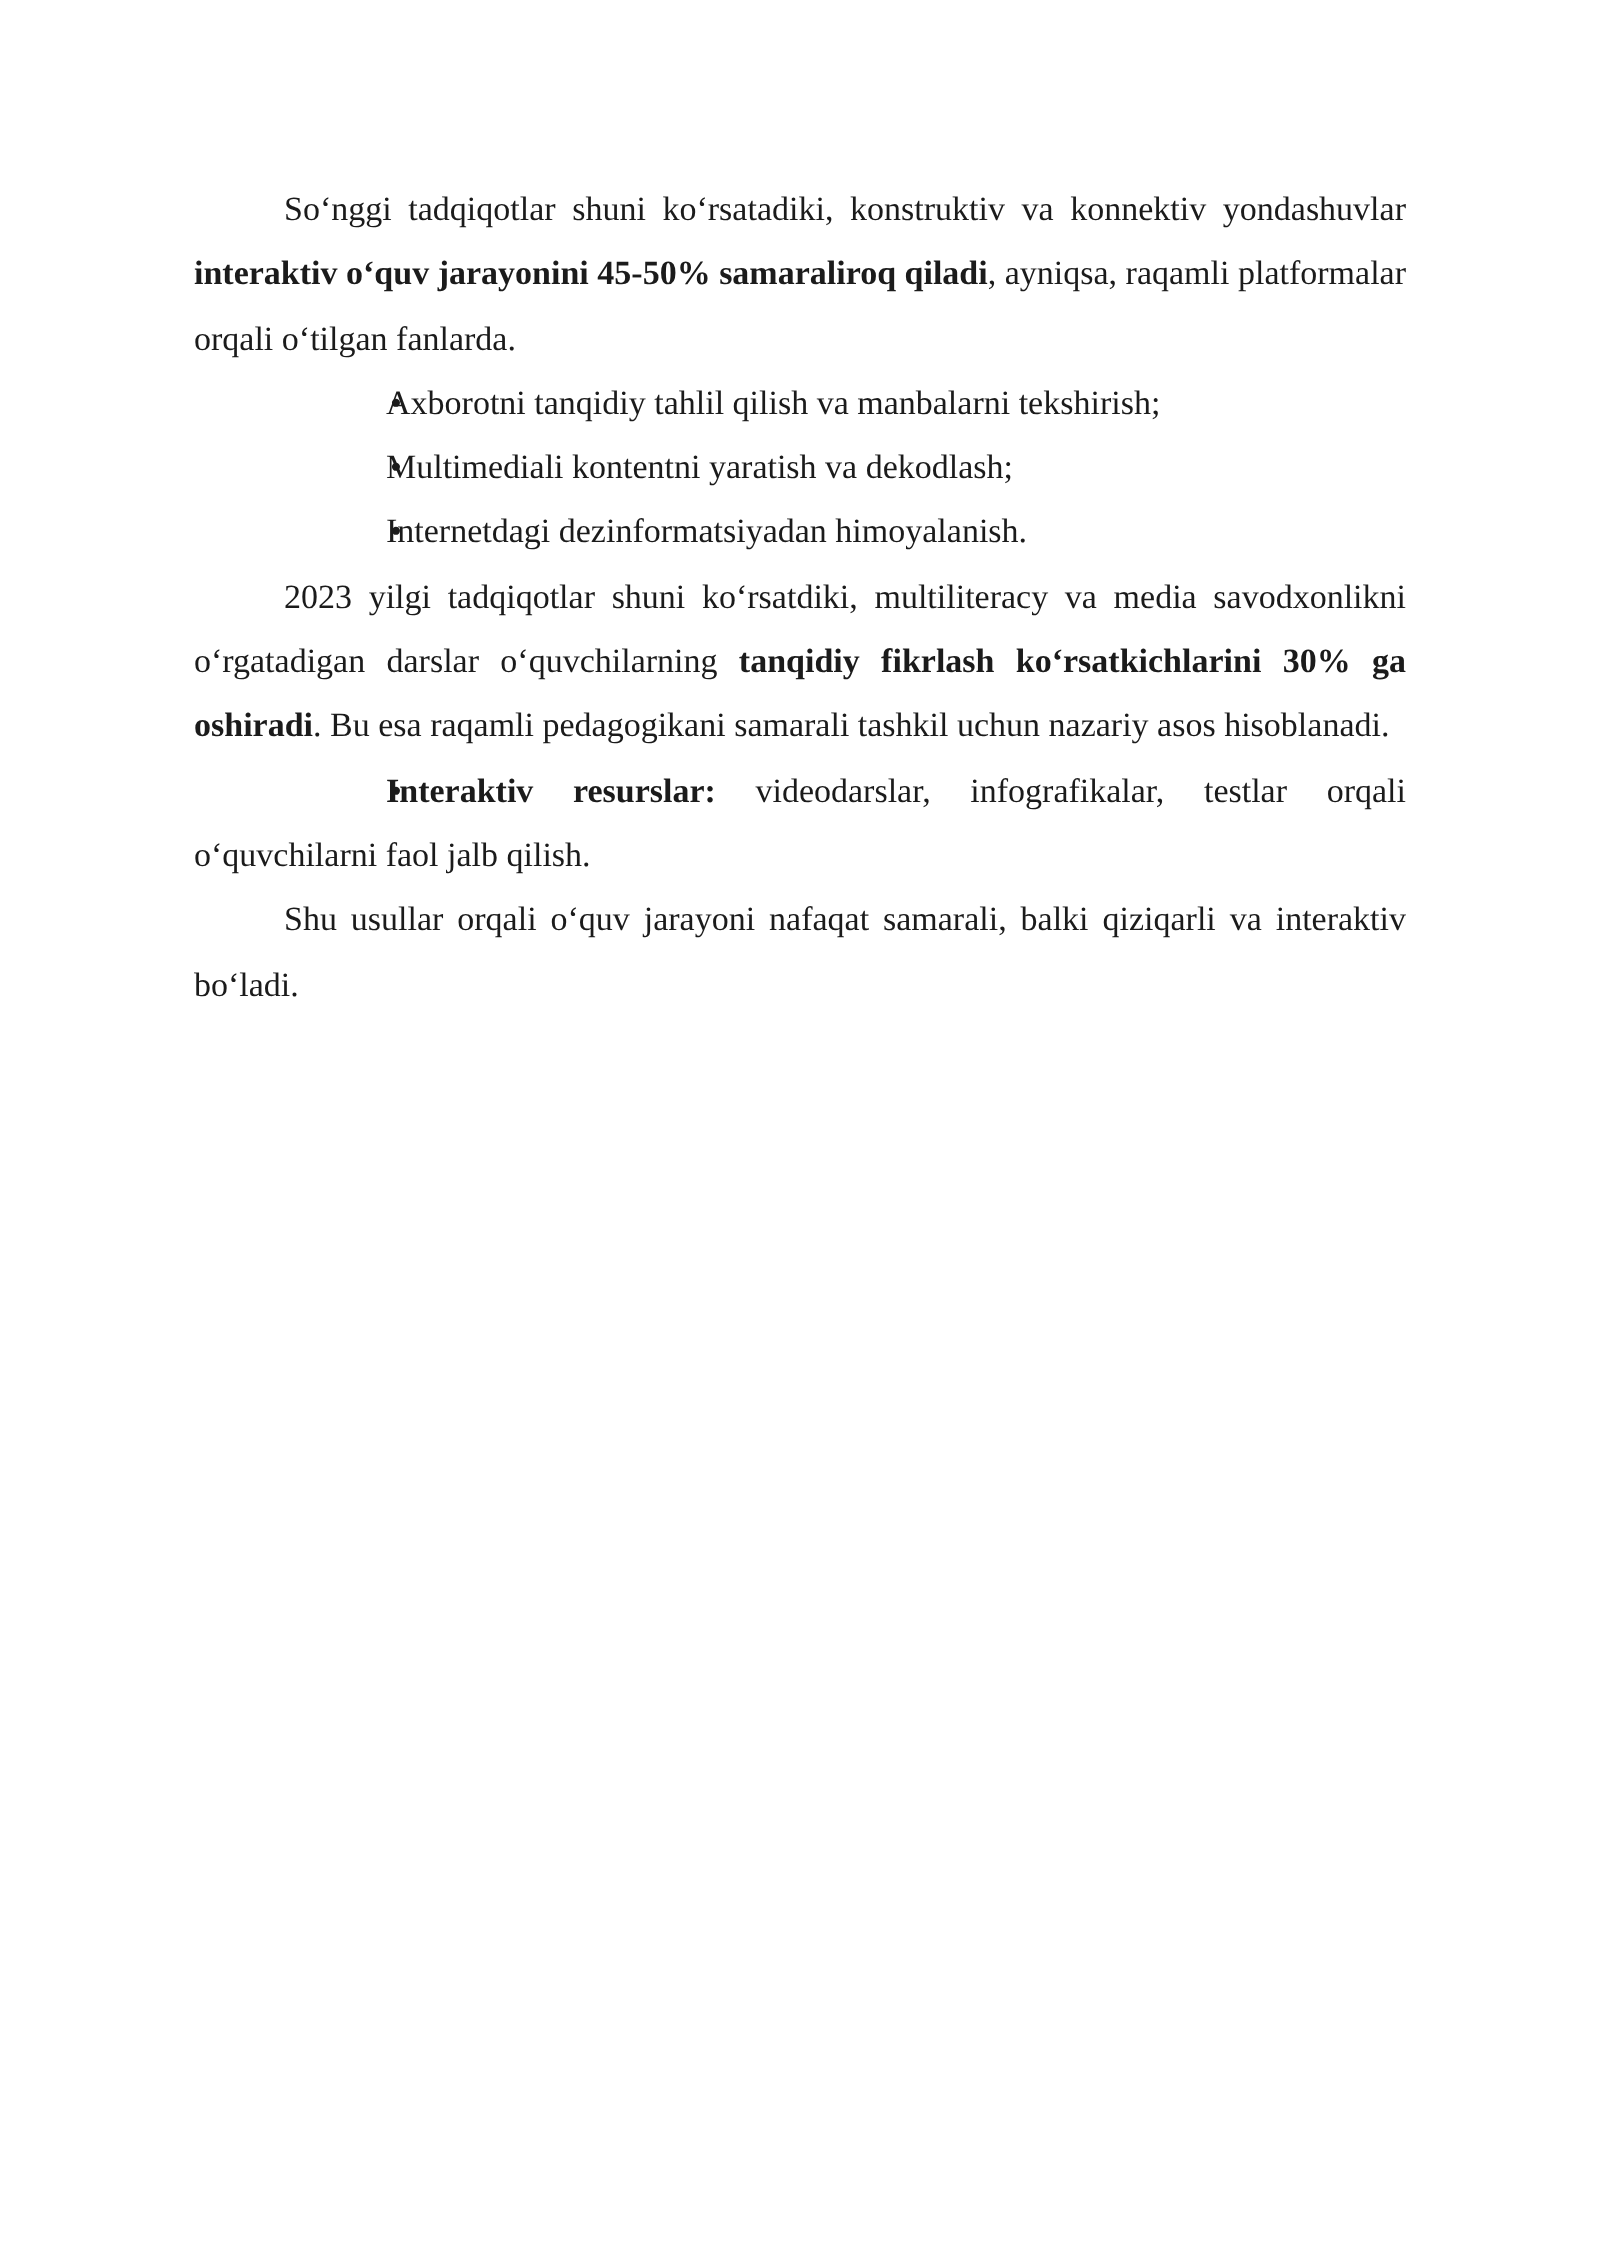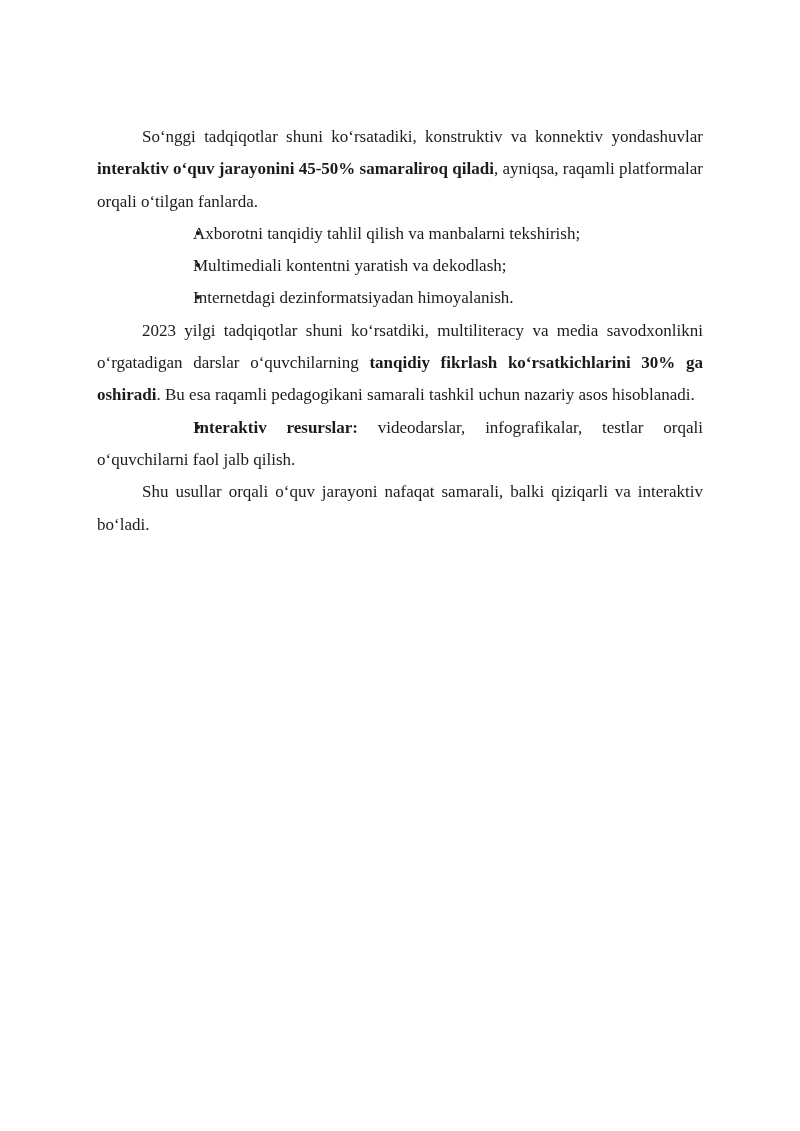--- a/index.html
+++ b/index.html
@@ -42,21 +42,21 @@
   }
   .bullet-gap {
     display: inline-block;
     width: 39px;
   }
 </style>
 </head>
 <body>
 
 <div class="page" style="background: rgb(255, 255, 255);">
-  <div class="doc" style="color: rgb(27, 27, 27); margin-top: 32px;">
+  <div class="doc" style="color: rgb(27, 27, 27);">
       <p class="para"><span>Soʻnggi tadqiqotlar shuni koʻrsatadiki, konstruktiv va konnektiv yondashuvlar </span><span class="b">interaktiv oʻquv jarayonini 45-50% samaraliroq qiladi</span><span>, ayniqsa, raqamli platformalar orqali oʻtilgan fanlarda.</span></p>
       <p class="para bullet"><span class="bullet-marker">•</span><span class="bullet-gap"></span><span>Axborotni tanqidiy tahlil qilish va manbalarni tekshirish;</span></p>
       <p class="para bullet"><span class="bullet-marker">•</span><span class="bullet-gap"></span><span>Multimediali kontentni yaratish va dekodlash;</span></p>
       <p class="para bullet"><span class="bullet-marker">•</span><span class="bullet-gap"></span><span>Internetdagi dezinformatsiyadan himoyalanish.</span></p>
       <p class="para"><span>2023 yilgi tadqiqotlar shuni koʻrsatdiki, multiliteracy va media savodxonlikni oʻrgatadigan darslar oʻquvchilarning </span><span class="b">tanqidiy fikrlash koʻrsatkichlarini 30% ga oshiradi</span><span>. Bu esa raqamli pedagogikani samarali tashkil uchun nazariy asos hisoblanadi.</span></p>
       <p class="para bullet"><span class="bullet-marker">•</span><span class="bullet-gap"></span><span class="b">Interaktiv resurslar:</span><span> videodarslar, infografikalar, testlar orqali oʻquvchilarni faol jalb qilish.</span></p>
       <p class="para"><span>Shu usullar orqali oʻquv jarayoni nafaqat samarali, balki qiziqarli va interaktiv boʻladi.</span></p>
     </div>
 </div>
 

